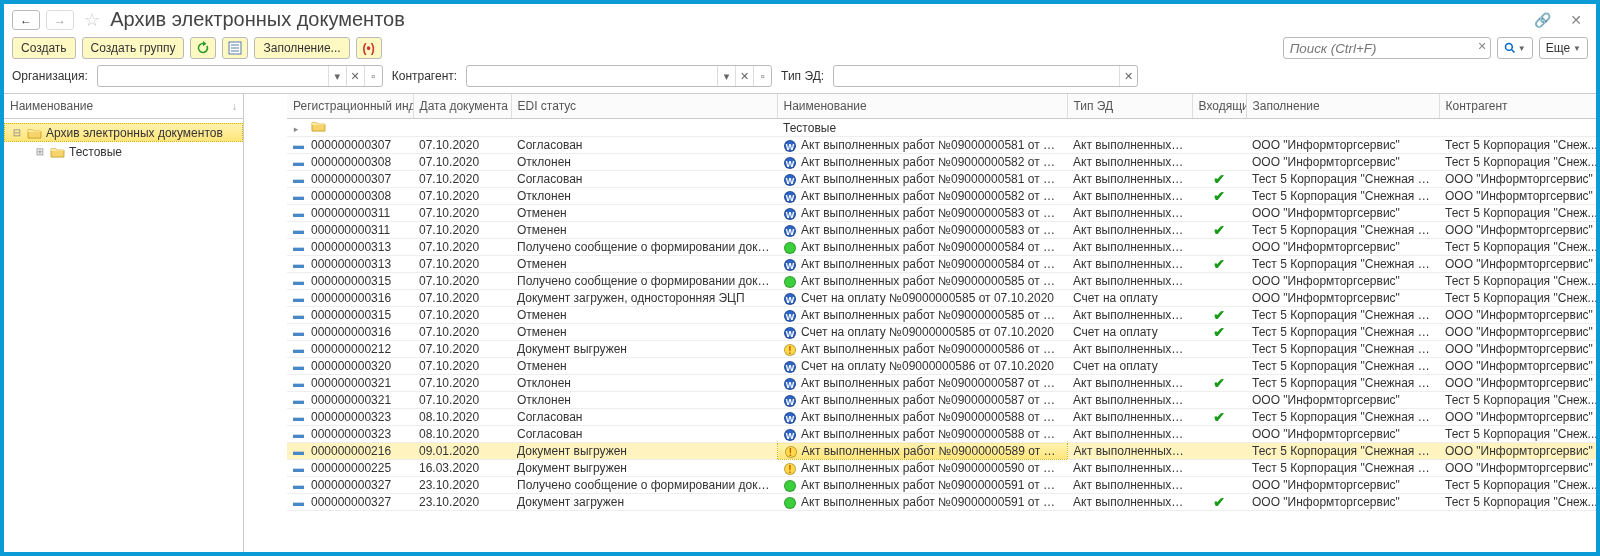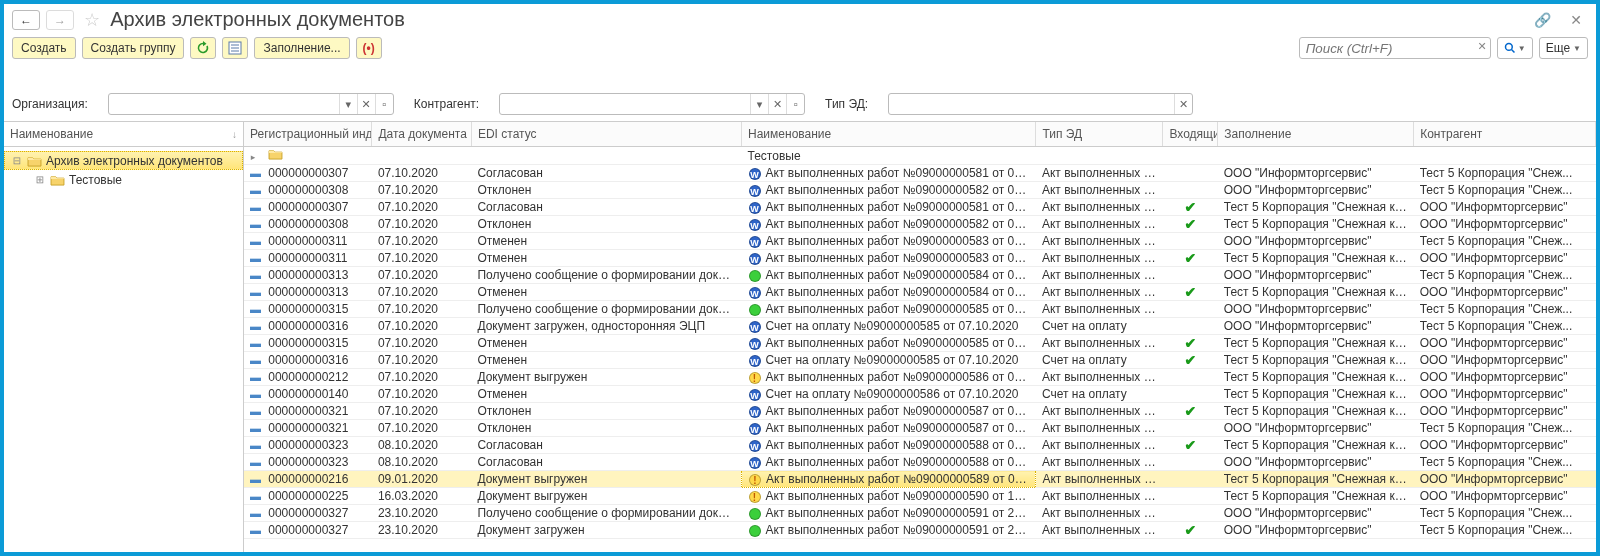--- a/index.html
+++ b/index.html
@@ -14,35 +14,35 @@
   .star-icon { color:#ccc; font-size:18px; line-height:1; margin:0 4px; }
   .title-text { font-size:20px; color:#444; }
   .title-spacer { flex:1; }
   .link-icon, .close-icon { color:#888; font-size:14px; padding:0 6px; cursor:pointer; }
 
   .toolbar { display:flex; align-items:center; gap:6px; padding:6px 8px; flex-wrap:nowrap; }
   .btn { border:1px solid #bbb; border-radius:3px; background:#fef9c3; padding:2px 8px; height:22px; display:inline-flex; align-items:center; cursor:pointer; white-space:nowrap; }
   .btn-icon-only { width:26px; justify-content:center; padding:0; }
   .toolbar-spacer { flex:1; }
   .search-field { position:relative; display:flex; align-items:center; }
-  .search-field input { height:22px; border:1px solid #bbb; border-radius:3px; padding:0 18px 0 6px; width:192px; color:#999; font-style:italic; }
+  .search-field input { height:22px; border:1px solid #bbb; border-radius:3px; padding:0 18px 0 6px; width:208px; color:#999; font-style:italic; }
   .search-field .clear { position:absolute; right:4px; top:3px; color:#888; font-size:11px; cursor:pointer; }
   .btn-search { border:1px solid #bbb; border-radius:3px; height:22px; width:36px; background:#fff; display:flex; align-items:center; justify-content:center; cursor:pointer; gap:2px; color:#0066cc;}
   .btn-more { border:1px solid #bbb; border-radius:3px; height:22px; padding:0 6px; background:#fff; display:flex; align-items:center; cursor:pointer; white-space:nowrap; gap:3px; }
 
-  .filter-bar { display:flex; align-items:center; gap:20px; padding:0 8px 6px 8px;margin-top:28px; }
+  .filter-bar { display:flex; align-items:center; gap:9px; padding:0 8px 6px 8px; }
   .filter-label { color:#333; }
   .filter-field { border:1px solid #bbb; border-radius:3px; height:22px; background:#fff; display:flex; align-items:center; }
   .filter-field .input { flex:1; height:100%; }
   .filter-field .seg { width:18px; height:100%; display:flex; align-items:center; justify-content:center; border-left:1px solid #ddd; color:#666; cursor:pointer; font-size:11px; }
   .f-org .input { width:230px; }
   .f-contr .input { width:250px; }
   .f-type .input { width:285px; }
 
-  .content { flex:1; display:flex; border-top:1px solid #ccc; min-height:0; }
+  .content { flex:1; display:flex; border-top:1px solid #ccc; min-height:0;gap:43px; }
   .tree-panel { width:240px; border-right:1px solid #ccc; display:flex; flex-direction:column; }
   .tree-header { border-bottom:1px solid #ccc; padding:5px 6px; display:flex; align-items:center; justify-content:space-between; color:#555;}
   .tree-body { padding:4px 0; overflow:auto; }
   .tree-node { display:flex; align-items:center; height:19px; padding:0 4px; gap:4px; cursor:default; }
   .tree-node.level-0 { padding-left:6px; }
   .tree-node.level-1 { padding-left:30px; }
   .tree-node.selected { background:linear-gradient(#fff2b0,#ffe579); border:1px dotted #d9b100;}
   .expander { width:12px; display:inline-flex; align-items:center; justify-content:center; color:#888; font-size:10px;}
   .folder-icon { display:inline-flex; }
   .folder-svg { width:15px; height:12px; }
@@ -389,21 +389,21 @@
               <td class="cell-name"><span class="doc-icon">
                   <span class="status-circle st-yellow">!</span>
                 </span>Акт выполненных работ №09000000586 от 07.10.2020</td>
               <td>Акт выполненных работ</td>
               <td style="text-align:center"></td>
               <td>Тест 5 Корпорация "Снежная корол...</td>
               <td>ООО "Информторгсервис"</td>
             </tr>
             <tr>
               <td class="col-idx-icon"><span class="row-marker">▬</span></td>
-              <td>000000000140</td>
+              <td>000000000320</td>
               <td>07.10.2020</td>
               <td>Отменен</td>
               <td class="cell-name"><span class="doc-icon">
                   <span class="status-circle st-blue">W</span>
                 </span>Счет на оплату №09000000586 от 07.10.2020</td>
               <td>Счет на оплату</td>
               <td style="text-align:center"></td>
               <td>Тест 5 Корпорация "Снежная корол...</td>
               <td>ООО "Информторгсервис"</td>
             </tr>

